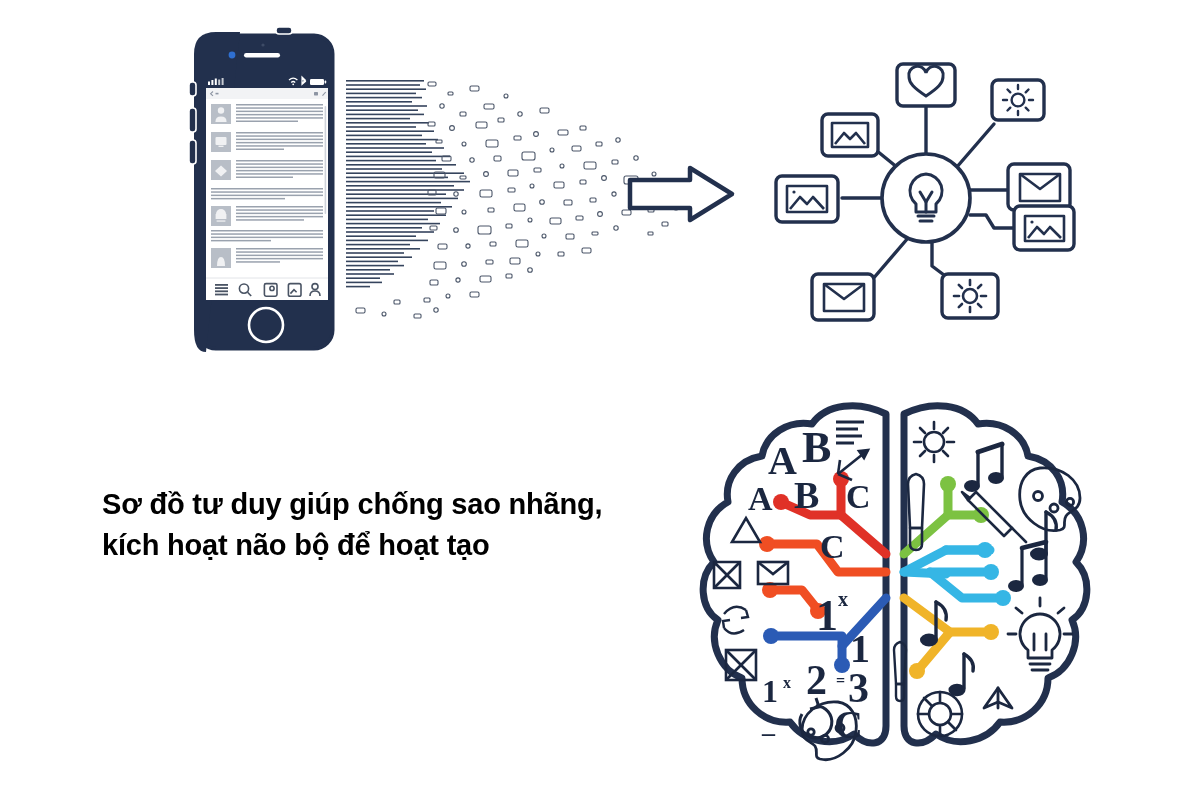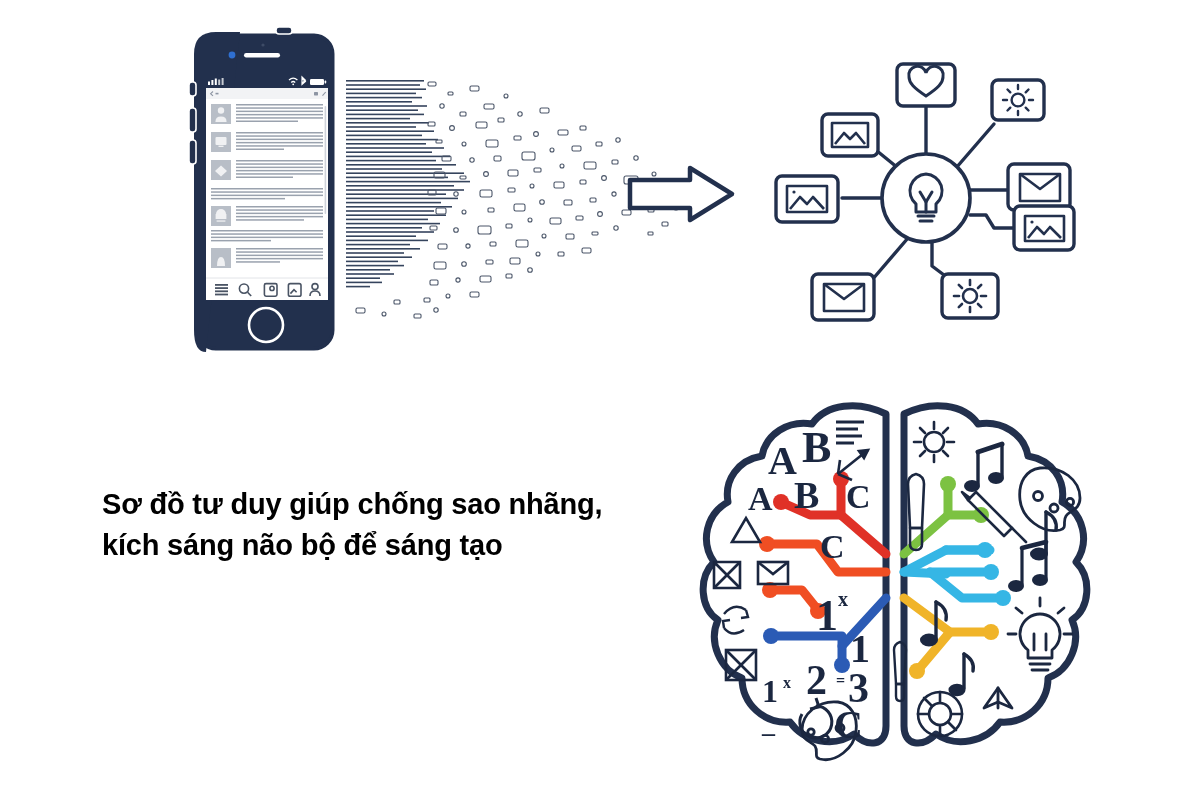--- a/index.html
+++ b/index.html
@@ -774,16 +774,16 @@
           <circle cx="150" cy="326" r="4"></circle>
           <circle cx="135" cy="337" r="3.6"></circle>
           <circle cx="121" cy="330" r="3.2"></circle>
         </g>
       </g>
     </svg>
   </div>
 
   <div class="headline no-sel">
     <span class="line">Sơ đồ tư duy giúp chống sao nhãng,</span>
-    <span class="line">kích sáng não bộ để sáng tạo</span>
+    <span class="line">kích hoạt não bộ để hoạt tạo</span>
   </div>
 
 </div>
 
 </body></html>

